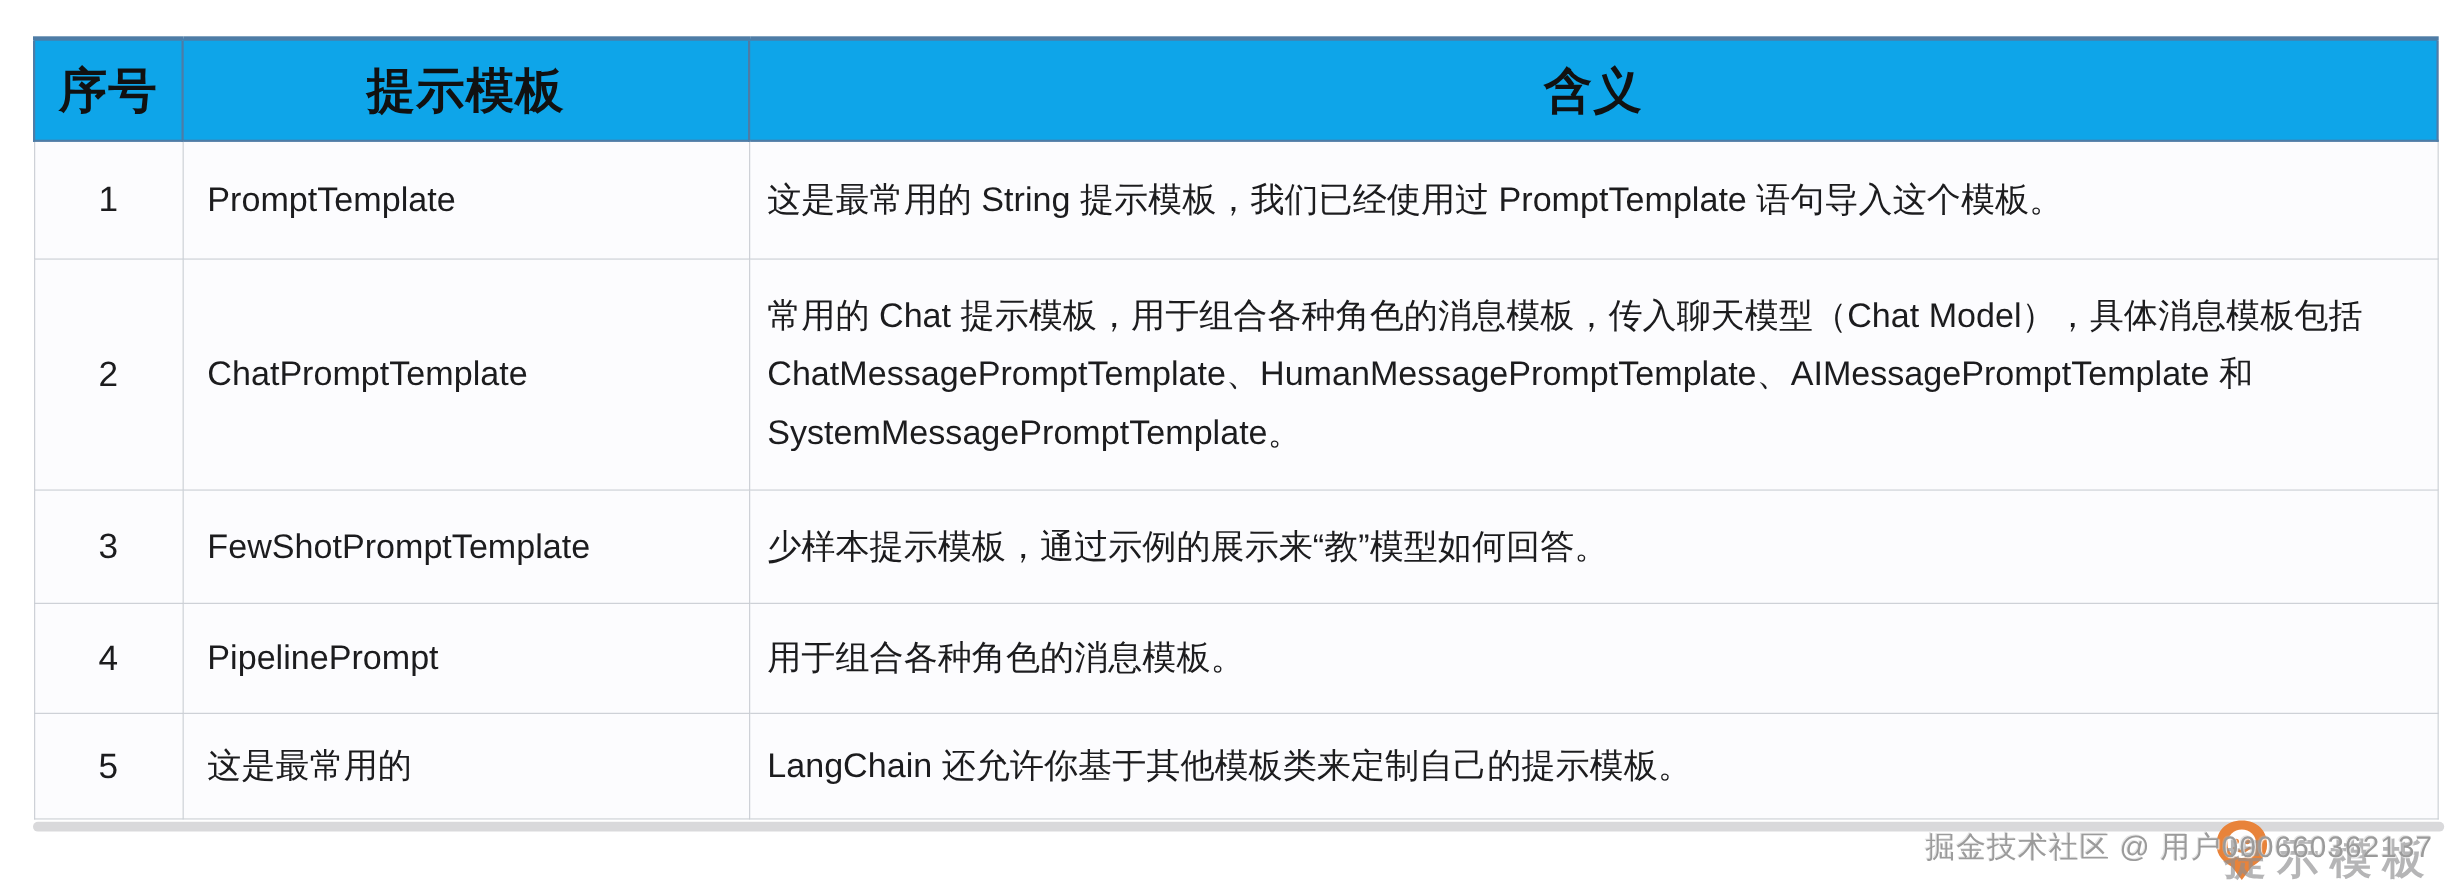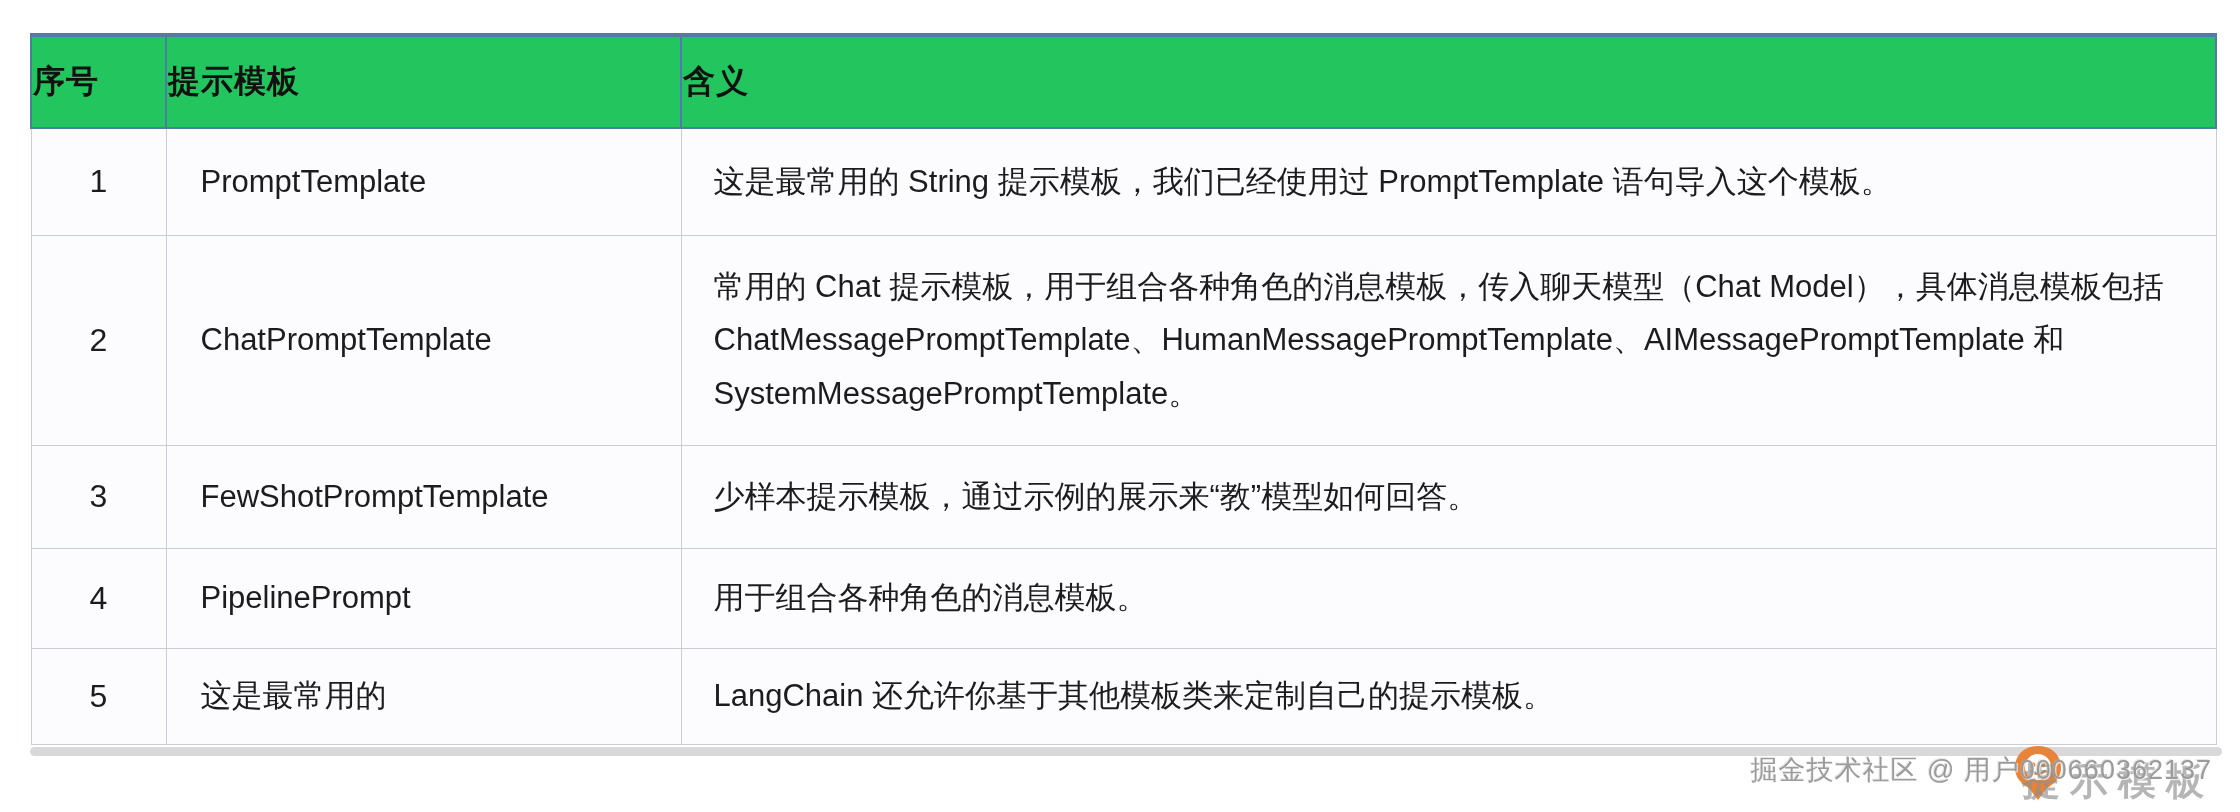--- a/index.html
+++ b/index.html
@@ -21,50 +21,50 @@
   table.tpl-table {
     width: 100%;
     border-collapse: collapse;
     table-layout: fixed;
   }
   col.c-num      { width: 135px; }
   col.c-template { width: 515px; }
   col.c-meaning  { width: 1535px; }
 
   thead th {
-    background: #22c55e;
+    background: #0ea5e9;
     border: 2px solid #4E7CA6;
     border-top-width: 4px;
     height: 88px;
-    font-size: 32px;
+    font-size: 44px;
     font-weight: bold;
     color: #111111;
-    text-align: left;
+    text-align: center;
     vertical-align: middle;
     letter-spacing: 1px;
   }
   tbody td {
     background: #FCFCFE;
     border: 1px solid #C9CDD3;
     color: #1C1C1E;
     font-size: 31px;
     vertical-align: middle;
   }
   td.cell-num {
     text-align: center;
     font-size: 32px;
   }
   td.cell-template {
     text-align: left;
-    padding-left: 34px;
+    padding-left: 22px;
     padding-right: 12px;
   }
   td.cell-meaning {
     text-align: left;
-    padding-left: 32px;
+    padding-left: 16px;
     padding-right: 30px;
     line-height: 1.72;
   }
   tr.r1 { height: 107px; }
   tr.r2 { height: 210px; }
   tr.r3 { height: 103px; }
   tr.r4 { height: 100px; }
   tr.r5 { height: 96px;  }
 
   .bottom-bar {

